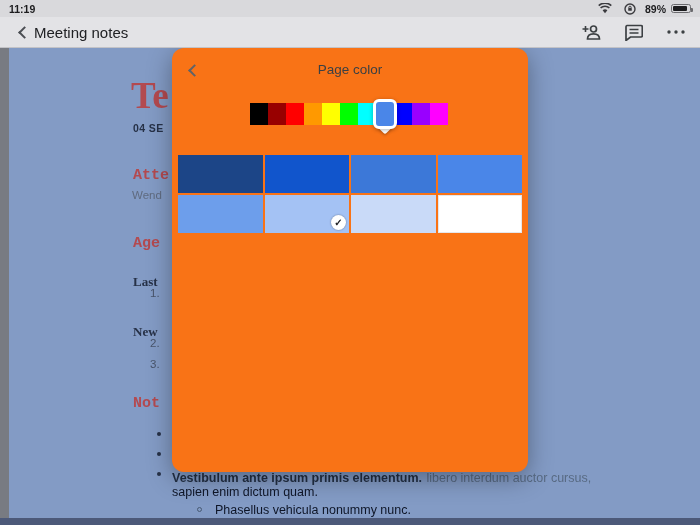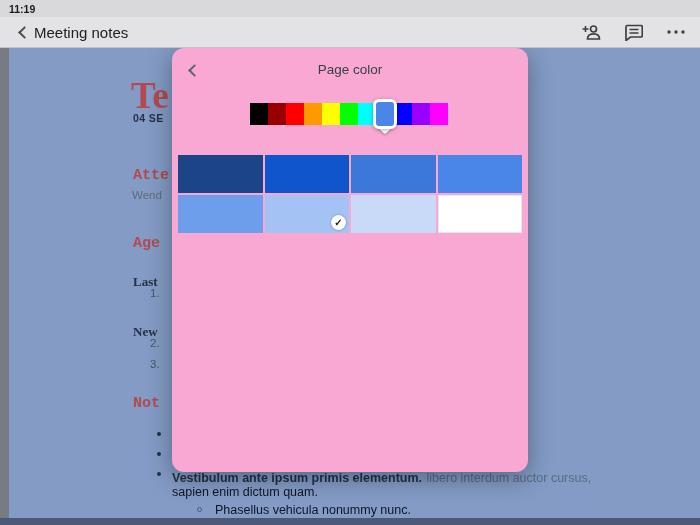--- a/index.html
+++ b/index.html
@@ -52,21 +52,21 @@
   .line-mid { font-size:12.5px; color:#0f172a; }
   .sub-circ { position:absolute; width:5px; height:5px; border-radius:50%; border:1px solid #586e8a; }
   .doc-footer-strip { position:absolute; left:0; top:470px; width:700px; height:7px; background:#5e6e92; }
 
   .scrim { position:absolute; left:0; top:48px; width:700px; height:477px;
     background:rgba(13,18,33,0.22); z-index:2; }
 
   
   .dialog {
     position:absolute; left:172px; top:48px; width:356px; height:424px;
-    background:#f9a8d4; border-radius:12px; z-index:10;
+    background:#f97316; border-radius:12px; z-index:10;
     box-shadow:0 6px 24px rgba(0,0,0,0.35);
   }
   .dialog-header { position:relative; height:42px; display:flex; align-items:center; justify-content:center; }
   .dialog-back { position:absolute; left:14px; top:14px; width:16px; height:16px; display:flex; align-items:center; justify-content:center; cursor:pointer; }
   .dialog-back .chev { width:9px; height:9px; border-left:2px solid #5f6368; border-bottom:2px solid #5f6368; transform:rotate(45deg); }
   .dialog-title { font-size:13.5px; color:#3c4043; }
 
   .hue-bar { position:absolute; left:78px; top:55px; width:198px; height:22px; display:flex; border-radius:2px; }
   .hue-seg { width:18px; height:22px; }
   .hue-marker {
@@ -91,20 +91,41 @@
     background:#ffffff; border-radius:50%; box-shadow:0 0 2px rgba(0,0,0,0.4);
     display:flex; align-items:center; justify-content:center;
     font-size:10px; font-weight:bold; color:#202124;
   }
 </style>
 </head>
 <body>
 
 <div class="status-bar">
   <span>11:19</span>
+  <span class="status-right">
+    <span class="tb-icon">
+      <svg width="14" height="11" viewBox="0 0 14 11">
+          <path d="M7 10.2 L9.4 7.3 A3.8 3.8 0 0 0 4.6 7.3 Z" fill="#3a3a3e"></path>
+          <path d="M2.6 4.9 A6.5 6.5 0 0 1 11.4 4.9" stroke="#3a3a3e" stroke-width="1.5" fill="none"></path>
+          <path d="M0.7 2.6 A9.3 9.3 0 0 1 13.3 2.6" stroke="#3a3a3e" stroke-width="1.5" fill="none"></path>
+        </svg>
+    </span>
+    <span class="tb-icon">
+      <svg width="12" height="12" viewBox="0 0 12 12">
+          <circle cx="6" cy="6" r="5" stroke="#3a3a3e" stroke-width="1.4" fill="none"></circle>
+          <rect x="4.2" y="5" width="3.6" height="2.8" rx="0.6" fill="#3a3a3e"></rect>
+          <path d="M4.9 5 V4.3 A1.1 1.1 0 0 1 7.1 4.3 V5" stroke="#3a3a3e" stroke-width="1" fill="none"></path>
+        </svg>
+    </span>
+    <span>89%</span>
+    <span class="batt">
+        <span class="fill"></span>
+        <span class="nub"></span>
+      </span>
+  </span>
 </div>
 
 <div class="toolbar">
   <span class="tb-icon">
       <span class="chevron-left"></span>
     </span>
   <span class="toolbar-title">Meeting notes</span>
   <span class="toolbar-actions">
     <span class="tb-icon">
       <svg width="20" height="16" viewBox="0 0 20 16">
@@ -126,21 +147,21 @@
           <circle cx="16" cy="2" r="1.7" fill="#3c4043"></circle>
         </svg>
     </span>
   </span>
 </div>
 
 <div class="doc-area">
   <div class="doc-rail"></div>
   <div class="doc-page" id="doc-page" style="background: rgb(164, 194, 244);">
     <span class="frag doc-title" style="left:122px; top:26px;">Te</span>
-    <span class="frag doc-date" style="left:124px; top:64px;">04 SE</span>
+    <span class="frag doc-date" style="left:124px; top:74px;">04 SE</span>
     <span class="frag doc-h" style="left:124px; top:119px;">Atte</span>
     <span class="frag doc-t" style="left:123px; top:141px;">Wend</span>
     <span class="frag doc-h" style="left:124px; top:187px;">Age</span>
     <span class="frag doc-b" style="left:124px; top:226px;">Last</span>
     <span class="frag doc-num" style="left:141px; top:239px;">1.</span>
     <span class="frag doc-b" style="left:124px; top:276px;">New</span>
     <span class="frag doc-num" style="left:141px; top:289px;">2.</span>
     <span class="frag doc-num" style="left:141px; top:310px;">3.</span>
     <span class="frag doc-h" style="left:124px; top:347px;">Not</span>
     <span class="bullet-dot" style="left:148px; top:384px;"></span>

